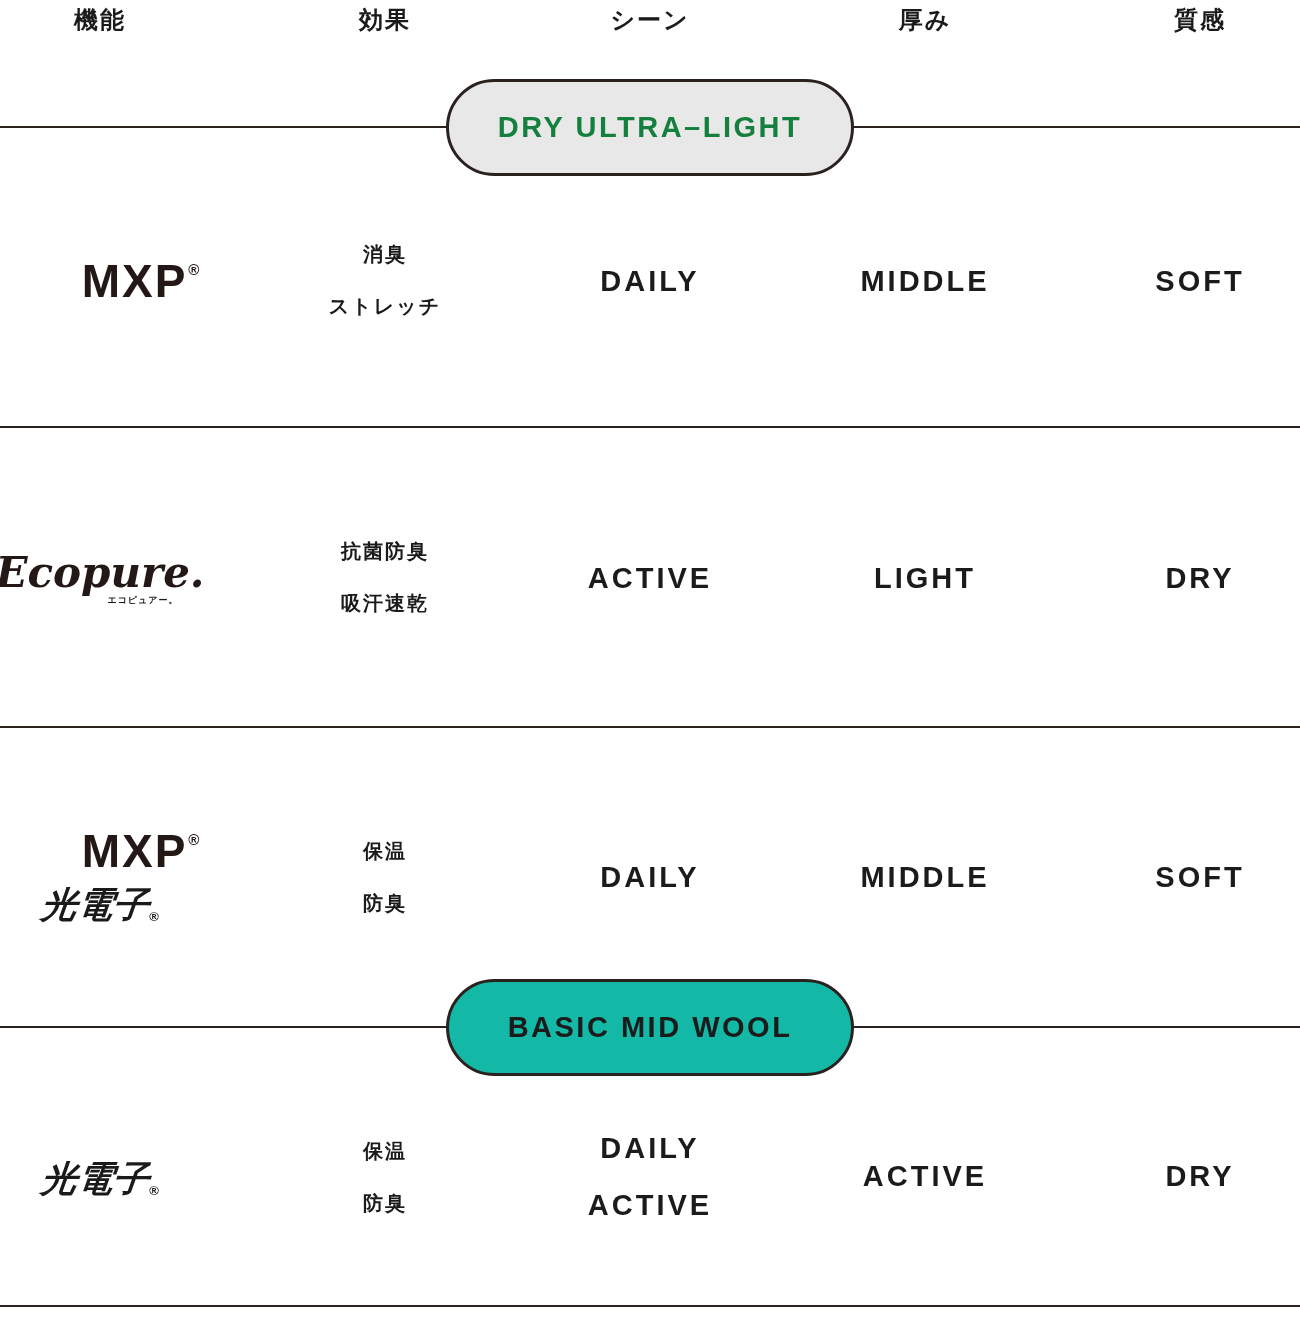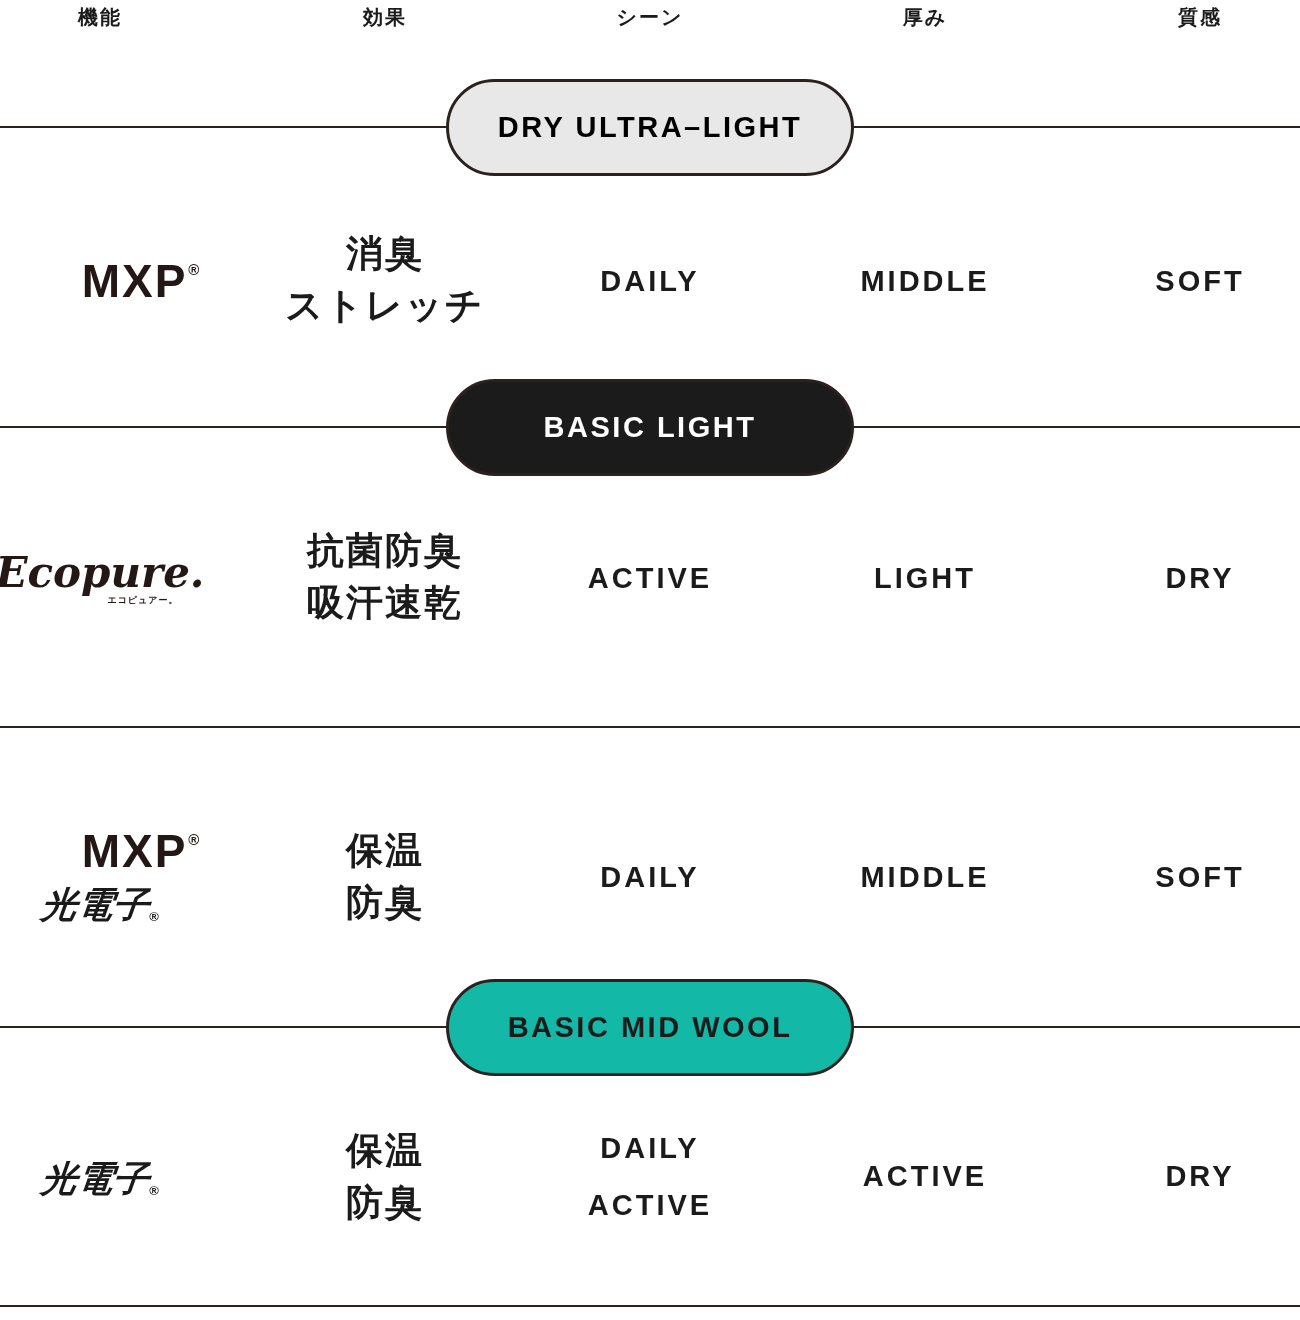--- a/index.html
+++ b/index.html
@@ -2,42 +2,42 @@
 <html><head>
 <meta charset="utf-8">
 <style>
   html,body{margin:0;padding:0;background:#ffffff;}
   body{font-family:"Liberation Sans", sans-serif; color:#1b1b1b;}
   .canvas{position:relative;width:1300px;height:1320px;background:#ffffff;overflow:hidden;}
 
   
   .col-header{
     position:absolute;top:4px;transform:translateX(-50%);
-    font-size:20px;font-weight:bold;letter-spacing:2px;white-space:nowrap;
+    font-size:24px;font-weight:bold;letter-spacing:2px;white-space:nowrap;
   }
 
   
   .hline{position:absolute;left:0;width:1300px;height:0;border-top:2px solid #2b2220;}
 
   
   .pill{
     position:absolute;left:446px;width:408px;height:97px;box-sizing:border-box;
     border:3px solid #2b2220;border-radius:60px;
     display:flex;align-items:center;justify-content:center;
     font-size:29px;font-weight:bold;letter-spacing:2.5px;white-space:nowrap;
   }
-  .pill-gray{background:#e9e8e8;color:#000000;}
+  .pill-gray{background:#e9e8e8;color:#15803d;}
   .pill-black{background:#1b1b1b;color:#ffffff;}
   .pill-orange{background:#f7941d;color:#1b1b1b;}
   .pill-white{background:#14b8a6;color:#1b1b1b;}
 
   
   .cell{position:absolute;transform:translate(-50%,-50%);text-align:center;white-space:nowrap;}
   .latin{font-size:29px;font-weight:bold;letter-spacing:3px;}
-  .jp{font-size:37px;font-weight:bold;letter-spacing:2px;text-align:right;}
+  .jp{font-size:20px;font-weight:bold;letter-spacing:2px;text-align:right;}
 
   
   .logo-mxp{font-size:46px;font-weight:bold;letter-spacing:2px;color:#231815;margin-left:40px;}
   .logo-mxp .reg{font-size:15px;font-weight:bold;position:relative;top:-22px;left:1px;letter-spacing:0;}
   .logo-ecopure{font-family:"DejaVu Serif", serif;font-style:italic;font-size:42px;font-weight:bold;color:#231815;line-height:1;}
   .ecopure-sub{display:block;font-family:"Liberation Sans", sans-serif;font-style:normal;font-weight:bold;
     font-size:9px;letter-spacing:1px;text-align:right;padding-right:26px;margin-top:2px;}
   .logo-kdsh{font-size:36px;font-weight:bold;font-style:italic;color:#1a1a1a;line-height:1;}
   .logo-kdsh .inner{display:inline-block;transform:skewX(-6deg);}
   .logo-kdsh .reg{font-size:13px;font-style:normal;vertical-align:-4px;letter-spacing:0;}
@@ -53,21 +53,20 @@
   <div class="col-header" style="left:925px">厚み</div>
   <div class="col-header" style="left:1200px">質感</div>
 
   <div class="hline" style="top:126px"></div>
   <div class="hline" style="top:426px"></div>
   <div class="hline" style="top:726px"></div>
   <div class="hline" style="top:1026px"></div>
   <div class="hline" style="top:1305px"></div>
 
   <div class="pill pill-gray" style="top:79px">DRY ULTRA–LIGHT</div>
-  <div class="pill pill-black" style="top:379px">BASIC LIGHT</div>
   <div class="pill pill-white" style="top:979px">BASIC MID WOOL</div>
 
   <div class="cell logo-mxp" style="left:100px;top:281px">
     <span>MXP</span><span class="reg">®</span>
   </div>
   <div class="cell jp" style="left:385px;top:254px">消臭</div>
   <div class="cell jp" style="left:385px;top:306px">ストレッチ</div>
   <div class="cell latin" style="left:650px;top:281px">DAILY</div>
   <div class="cell latin" style="left:925px;top:281px">MIDDLE</div>
   <div class="cell latin" style="left:1200px;top:281px">SOFT</div>

